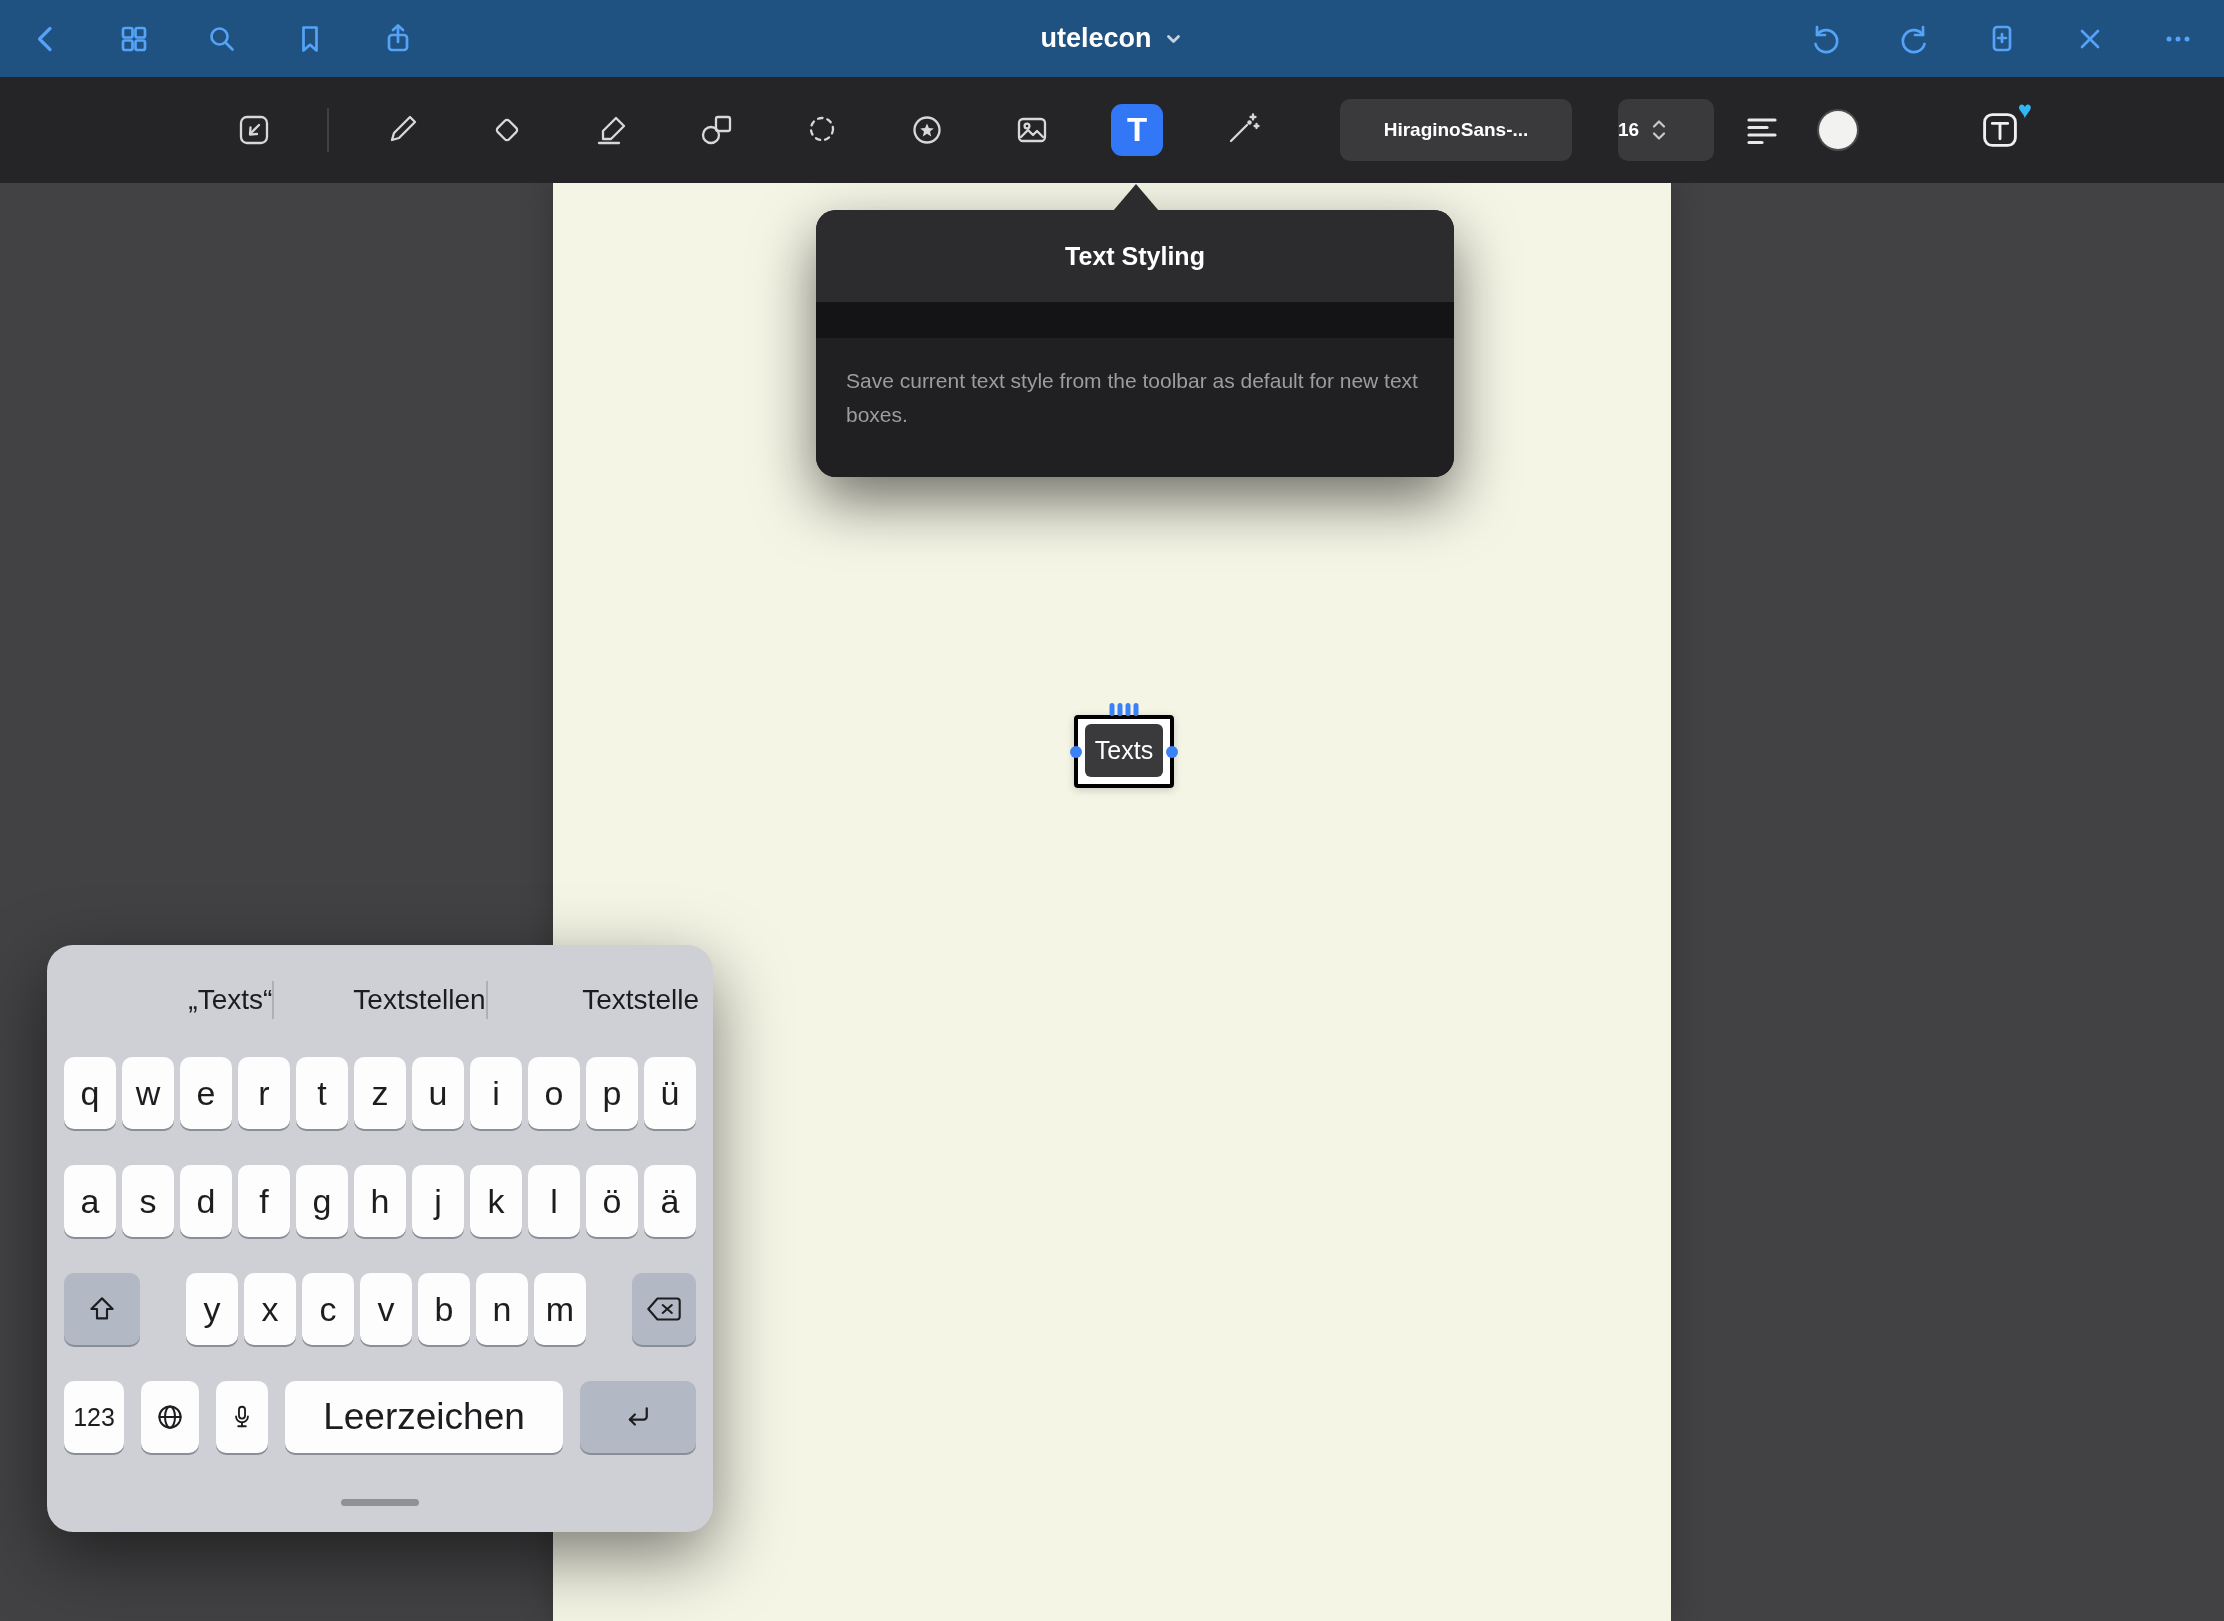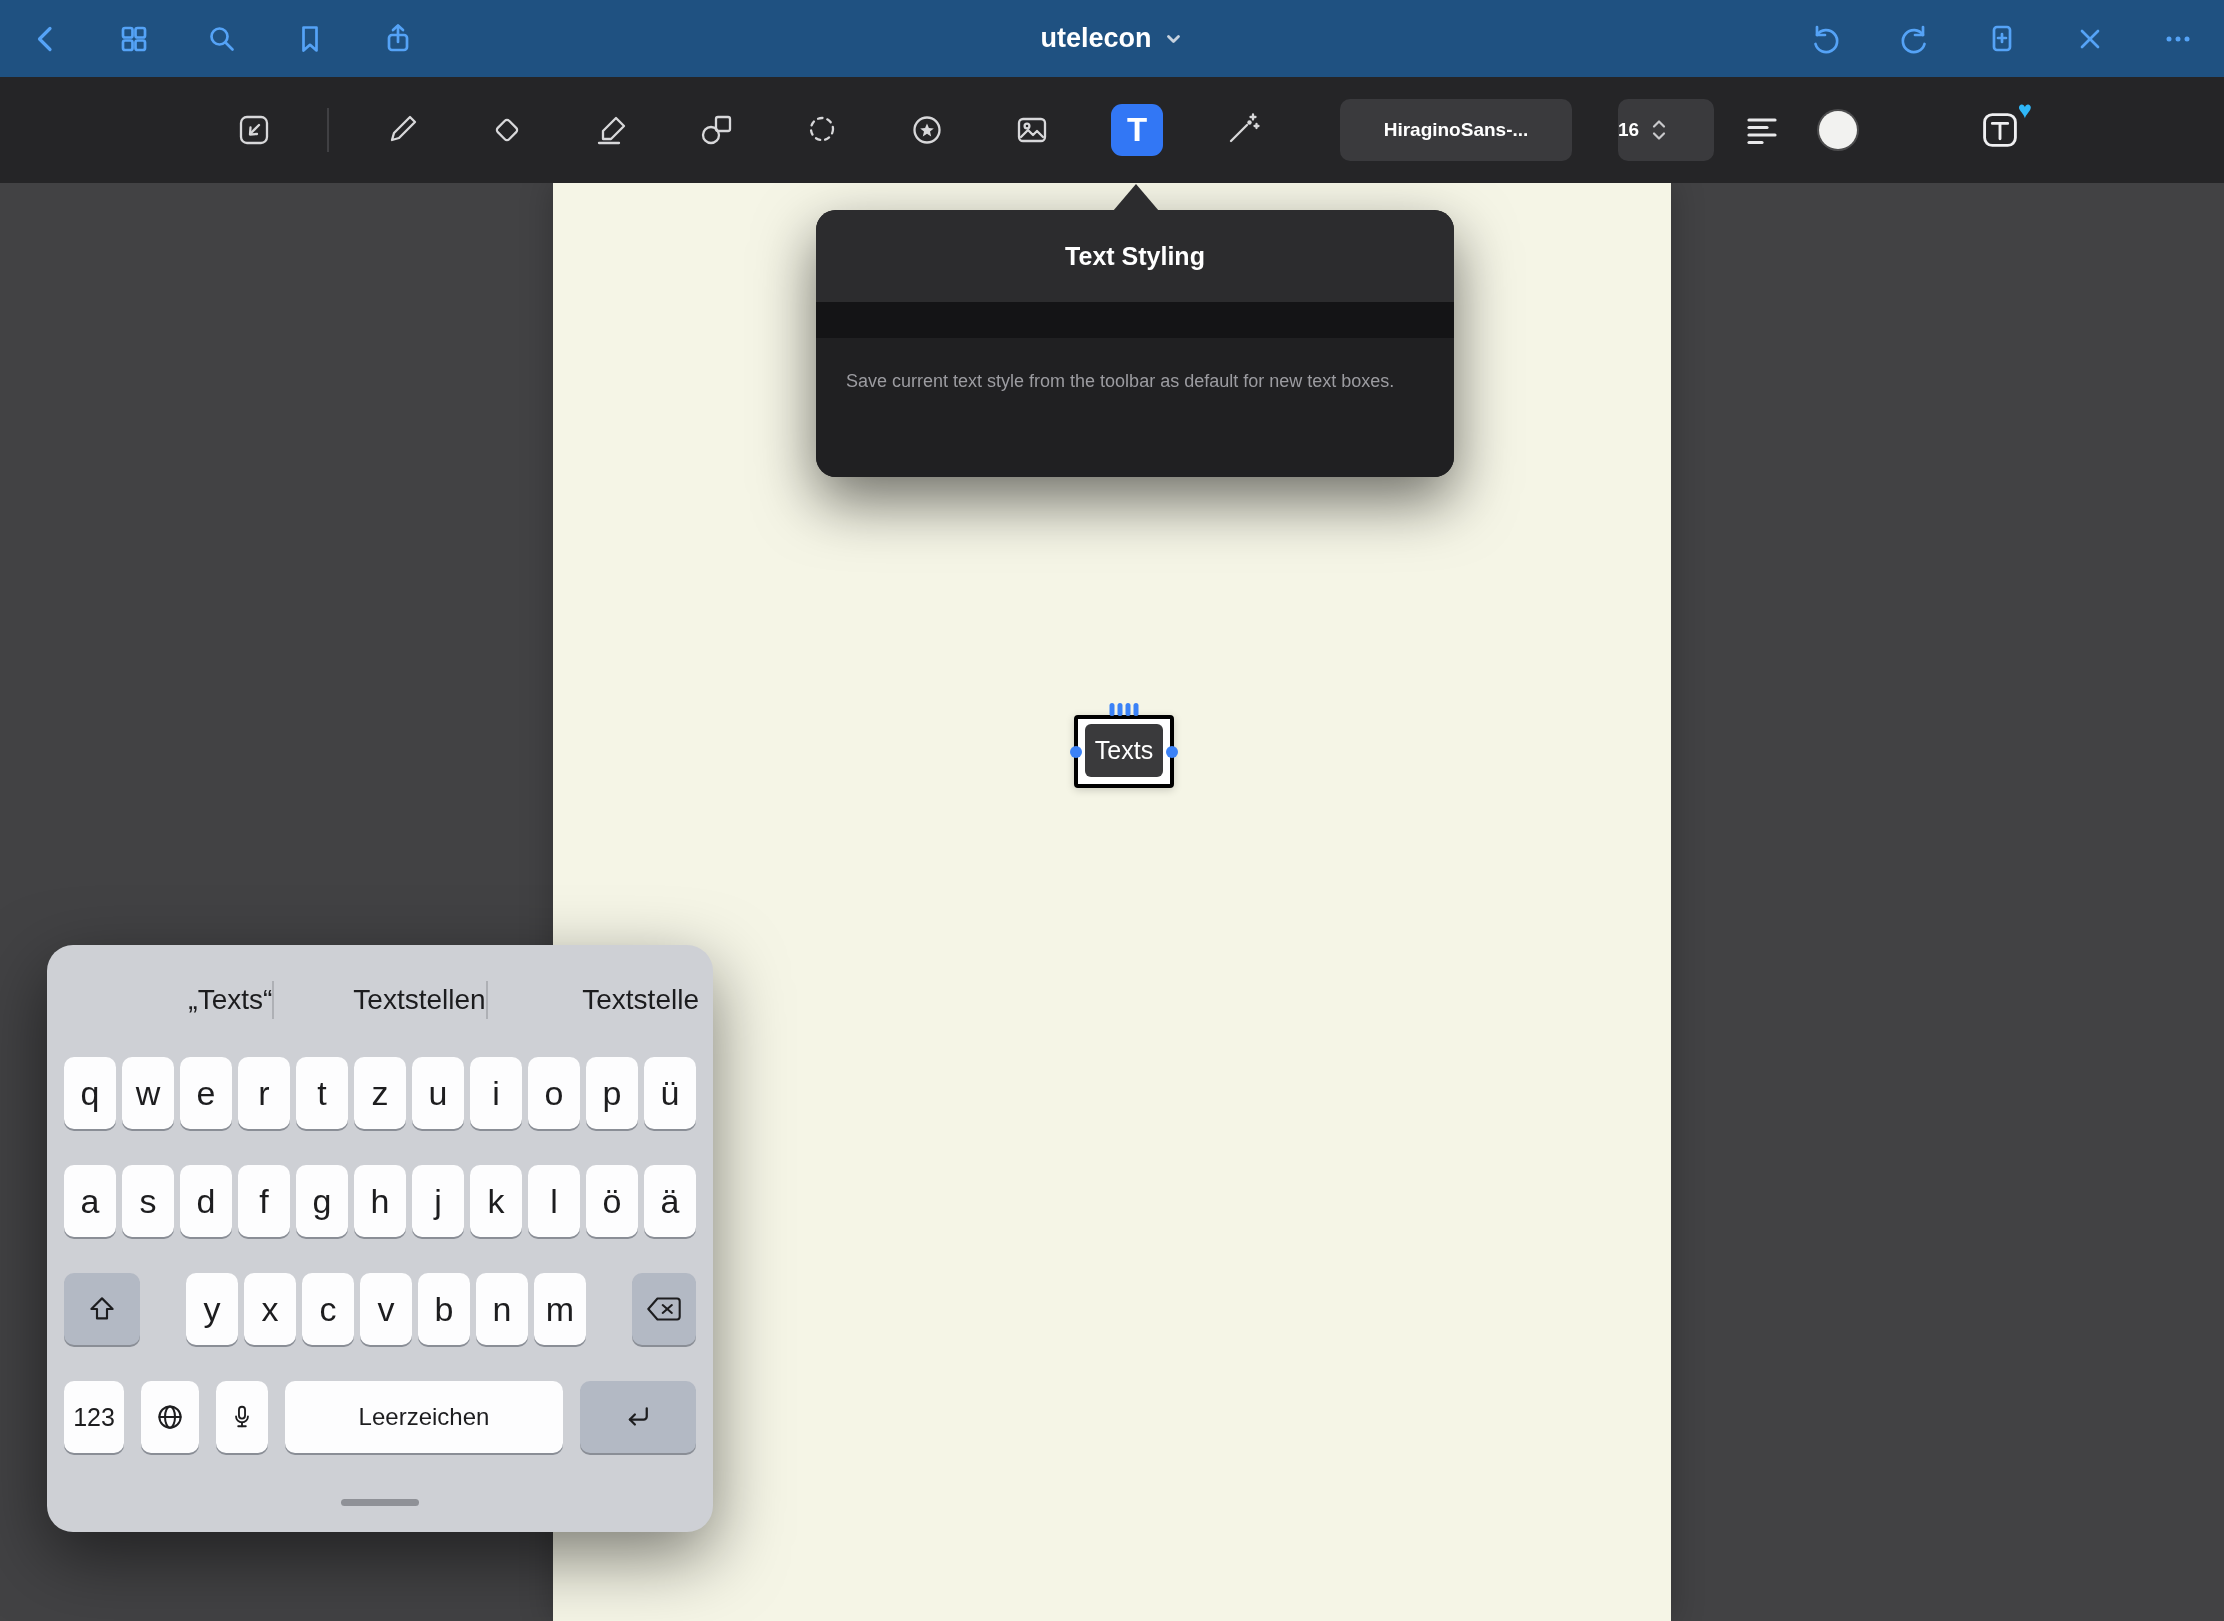--- a/index.html
+++ b/index.html
@@ -60,21 +60,21 @@
   .popover { position:absolute; left:816px; top:210px; width:638px; z-index:20; }
   .popover-arrow { position:absolute; top:-26px; left:297px; width:0; height:0;
                    border-left:23px solid transparent; border-right:23px solid transparent;
                    border-bottom:27px solid #2c2c2e; }
   .popover-body { border-radius:20px; overflow:hidden; box-shadow:0 24px 60px rgba(0,0,0,0.55); background:#232325; }
   .pop-title { height:92px; background:#2c2c2e; color:#fff; font-size:25px; font-weight:700;
                display:flex; align-items:center; justify-content:center; }
   .pop-strip { height:36px; background:#141416; }
   .pop-item { height:98px; background:#2c2c2e; color:#f2f2f4; font-size:27px;
               display:flex; align-items:center; justify-content:center; }
-  .pop-desc { min-height:139px; background:#202022; color:#9c9ca1; font-size:18px; line-height:34px;
+  .pop-desc { min-height:139px; background:#202022; color:#9c9ca1; font-size:21px; line-height:34px;
               padding:26px 30px 30px; }
 
   
   .keyboard { position:absolute; left:47px; top:945px; width:666px; height:587px; background:#ced0d5;
               border-radius:26px; z-index:30; box-shadow:0 24px 70px rgba(0,0,0,0.5); }
   .suggest-bar { position:absolute; top:24px; left:14px; right:14px; height:62px; display:flex; align-items:center; }
   .suggestion { flex:1 1 0; text-align:right; font-size:28px; color:#1c1c1e; }
   .sug-divider { width:2px; height:38px; background:#aeb0b5; }
   .krow { position:absolute; left:17px; right:17px; height:72px; display:flex; align-items:center; }
   .row1 { top:112px; justify-content:space-between; }
@@ -84,21 +84,21 @@
   .key { height:72px; background:#fdfdfe; border-radius:10px; box-shadow:0 2px 0 #8a8e96;
          display:flex; align-items:center; justify-content:center; font-size:34px; color:#1d1d1f; }
   .w52 { width:52px; }
   .letter-group { display:flex; gap:6px; }
   .fn { background:#b3b9c4; }
   .key svg { stroke:#1d1d1f; fill:none; stroke-linecap:round; stroke-linejoin:round; }
   .kshift { width:76px; } .kbsp { width:64px; }
   .k123 { width:60px; font-size:25px; }
   .kglobe { width:58px; margin-left:17px; }
   .kmic { width:52px; margin-left:17px; }
-  .kspace { flex:1 1 auto; margin-left:17px; font-size:24px; }
+  .kspace { flex:1 1 auto; margin-left:17px; font-size:37px; }
   .kreturn { width:116px; margin-left:17px; }
   .kb-handle { position:absolute; bottom:26px; left:50%; transform:translateX(-50%);
                width:78px; height:7px; border-radius:4px; background:#8f9197; }
 </style>
 </head>
 <body>
 
 <div id="screen">
 
   <div class="top-nav">

